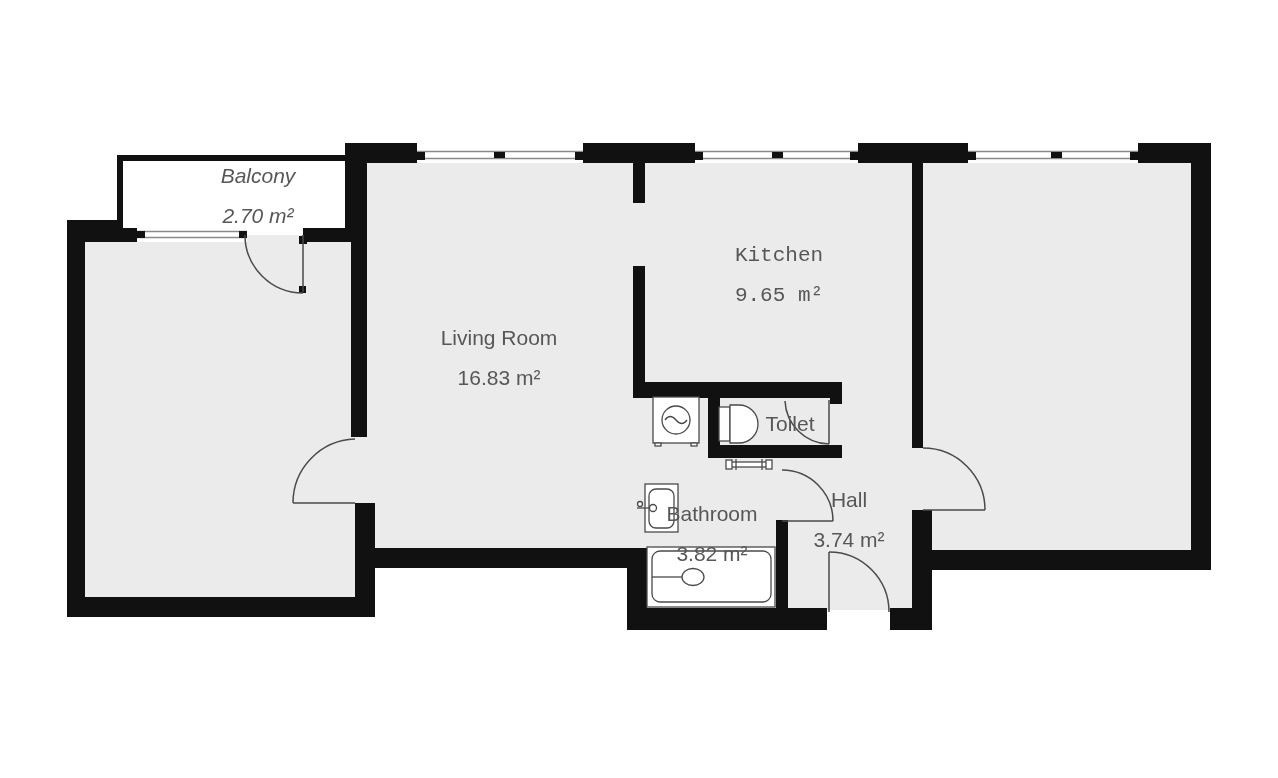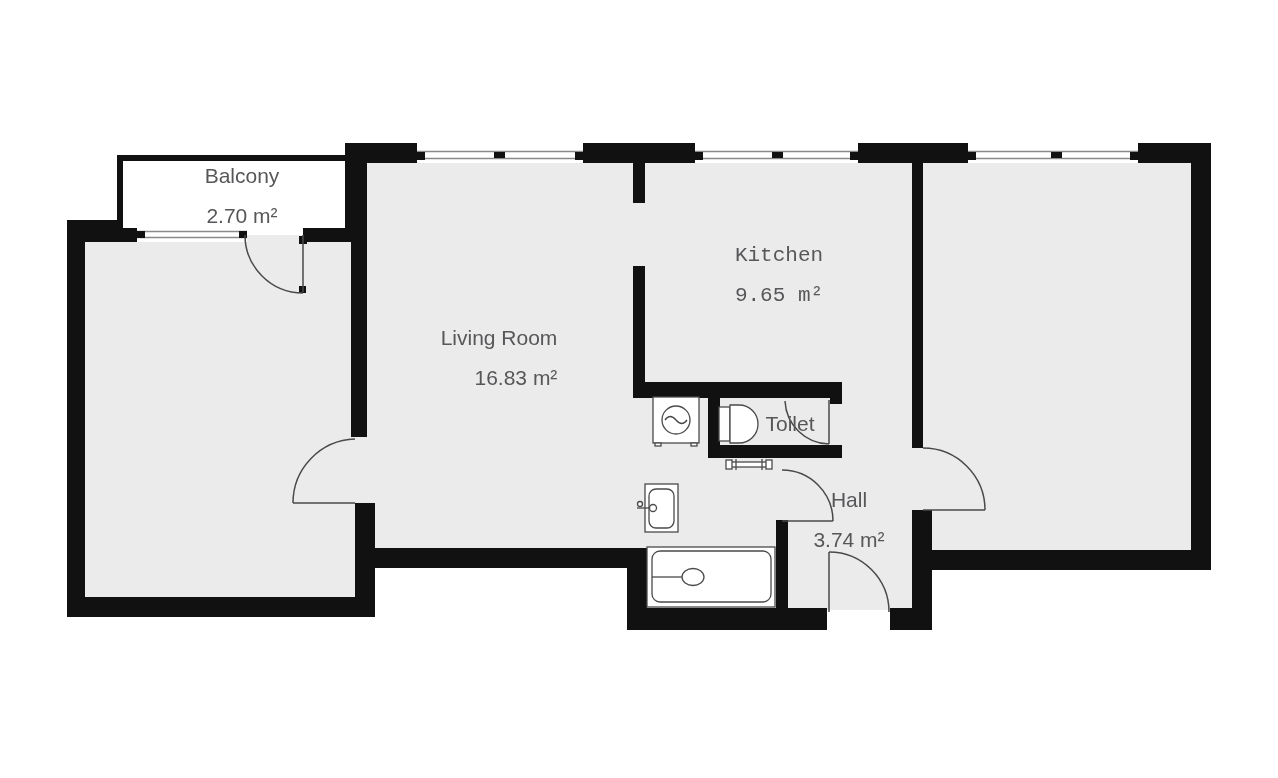--- a/index.html
+++ b/index.html
@@ -198,42 +198,46 @@
 
       <g>
         <rect x="647" y="547" width="128" height="60"></rect>
         <rect x="652" y="551" width="119" height="51" rx="8"></rect>
         <line x1="652" y1="577" x2="682" y2="577"></line>
         <ellipse cx="693" cy="577" rx="11" ry="8.5" fill="none"></ellipse>
       </g>
     </g>
   </svg>
 
-  <div class="room-label" style="left:242px; top:196px;">
+  <div class="room-label" style="left:258px; top:196px;font-style:italic;">
     <span class="name">Balcony</span>
     <span class="area">2.70 m²</span>
   </div>
 
 
-  <div class="room-label" style="left:499px; top:358px;text-align:right;">
+  <div class="room-label" style="left:499px; top:358px;">
     <span class="name">Living Room</span>
     <span class="area">16.83 m²</span>
   </div>
 
   <div class="room-label" style="left:779px; top:276px;font-family:Liberation Mono, monospace;">
     <span class="name">Kitchen</span>
     <span class="area">9.65 m²</span>
   </div>
 
   <div class="room-label" style="left:1058px; top:321px;">
   </div>
 
   <div class="room-label" style="left:790px; top:424px;">
     <span class="name">Toilet</span>
   </div>
 
+  <div class="room-label" style="left:712px; top:534px;">
+    <span class="name">Bathroom</span>
+    <span class="area">3.82 m²</span>
+  </div>
 
   <div class="room-label" style="left:849px; top:520px;">
     <span class="name">Hall</span>
     <span class="area">3.74 m²</span>
   </div>
 
 </div>
 
 </body></html>

